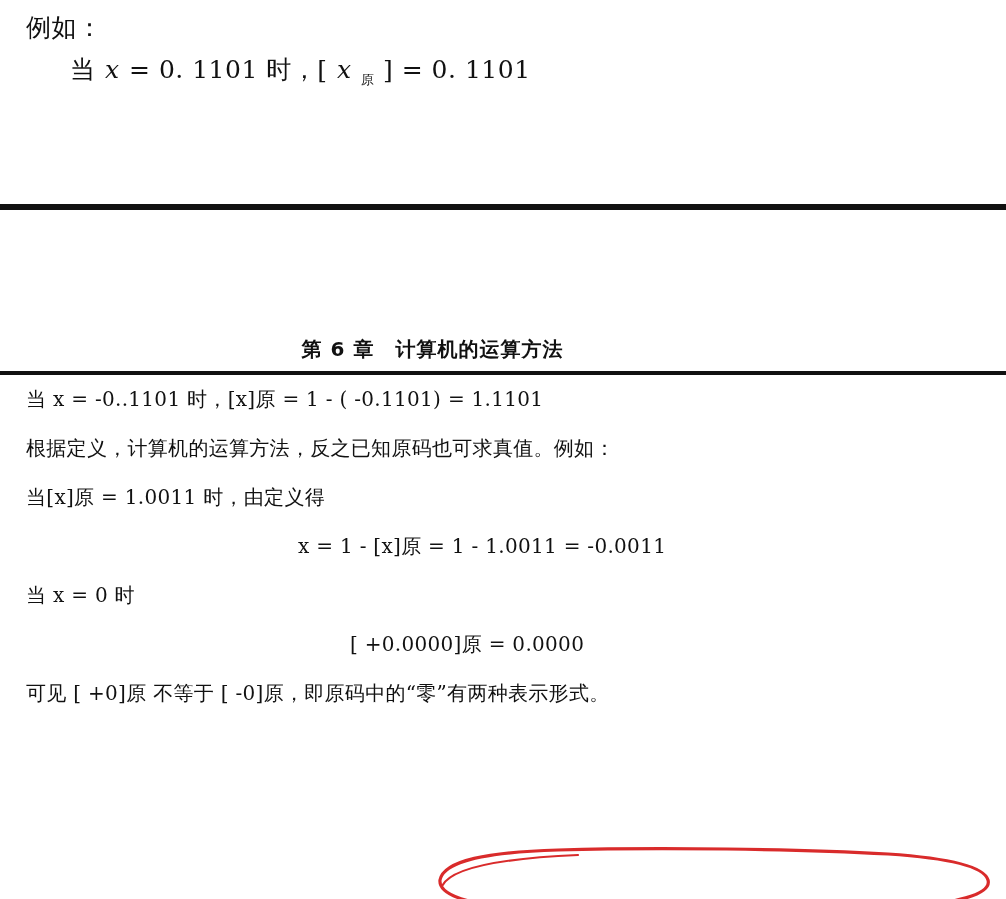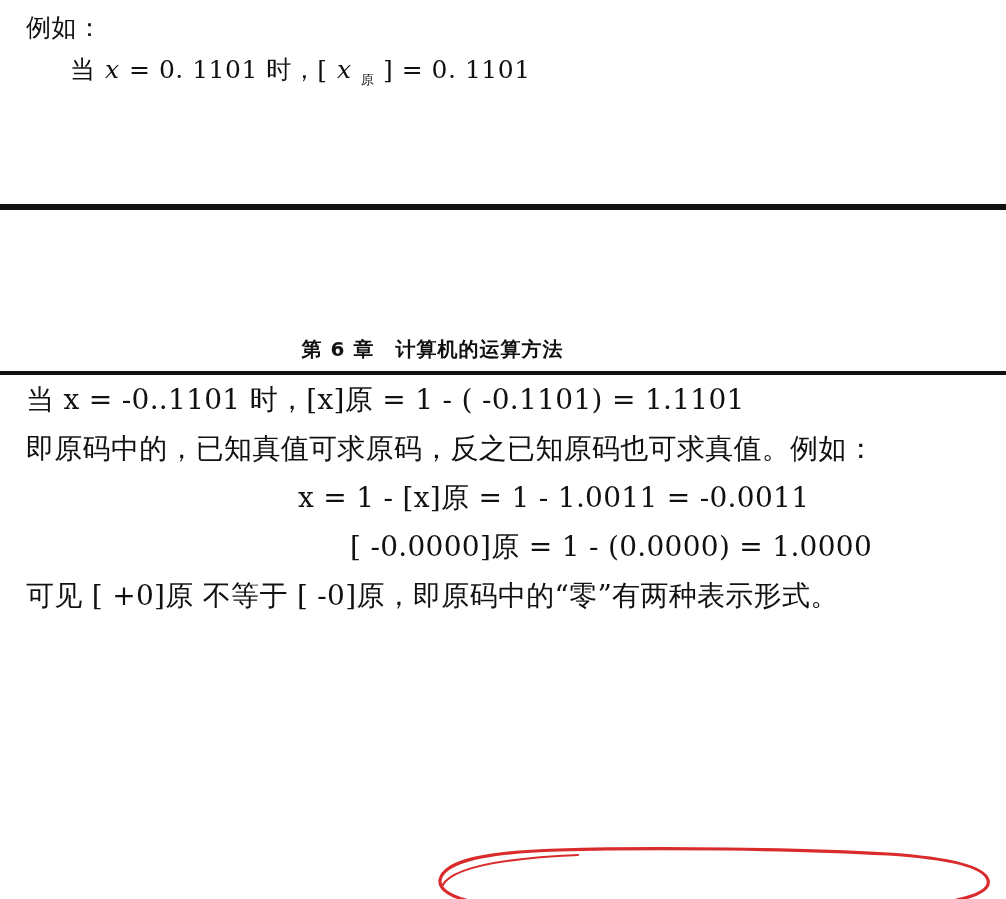--- a/index.html
+++ b/index.html
@@ -76,21 +76,21 @@
   }
 
   
   .body-block {
     position: absolute;
     left: 0;
     top: 375px;
     width: 1006px;
   }
   .body-line {
-    font-size: 28px;
+    font-size: 20px;
     line-height: 49px;
     white-space: nowrap;
     padding-left: 26px;
     letter-spacing: 0.3px;
   }
   .body-line.indent-mid {
     padding-left: 250px;
     margin-left: 48px;
   }
   .body-line.indent-deep {
@@ -144,31 +144,33 @@
   <div class="rule rule-top"></div>
 
   <div class="running-head">第 6 章　计算机的运算方法</div>
 
   <div class="rule rule-header"></div>
 
   <div class="body-block">
 
     <div class="body-line">当 x = -0..1101 时，[x]原 = 1 - ( -0.1101) = 1.1101</div>
 
-    <div class="body-line">即原码中的，已知真值可求原码，反之已知原码也可求真值。例如：</div>
+    <div class="body-line">根据定义，计算机的运算方法，反之已知原码也可求真值。例如：</div>
 
+    <div class="body-line">当[x]原 = 1.0011 时，由定义得</div>
 
     <div class="body-line indent-mid">x = 1 - [x]原 = 1 - 1.0011 = -0.0011</div>
 
 
 
 
+    <div class="body-line">当 x = 0 时</div>
 
+    <div class="body-line indent-deep">[ +0.0000]原 = 0.0000</div>
 
-    <div class="body-line indent-deep">[ -0.0000]原 = 1 - (0.0000) = 1.0000</div>
 
     <div class="body-line">可见 [ +0]原 不等于 [ -0]原，即原码中的“零”有两种表示形式。</div>
   </div>
 
   <div class="annotation">
     <svg width="578" height="70" viewBox="0 0 578 70" fill="none" xmlns="http://www.w3.org/2000/svg">
       <path d="M22 34 C26 14, 70 6, 140 4 C240 1, 380 3, 470 8 C530 12, 566 20, 570 34 C574 48, 540 58, 470 63 C380 69, 230 70, 140 66 C64 62, 20 52, 22 34 Z" stroke="#d92b2b" stroke-width="3.2" fill="none" stroke-linecap="round"></path>
       <path d="M24 40 C34 20, 90 12, 160 9" stroke="#d92b2b" stroke-width="2.2" fill="none" stroke-linecap="round"></path>
     </svg>
   </div>

